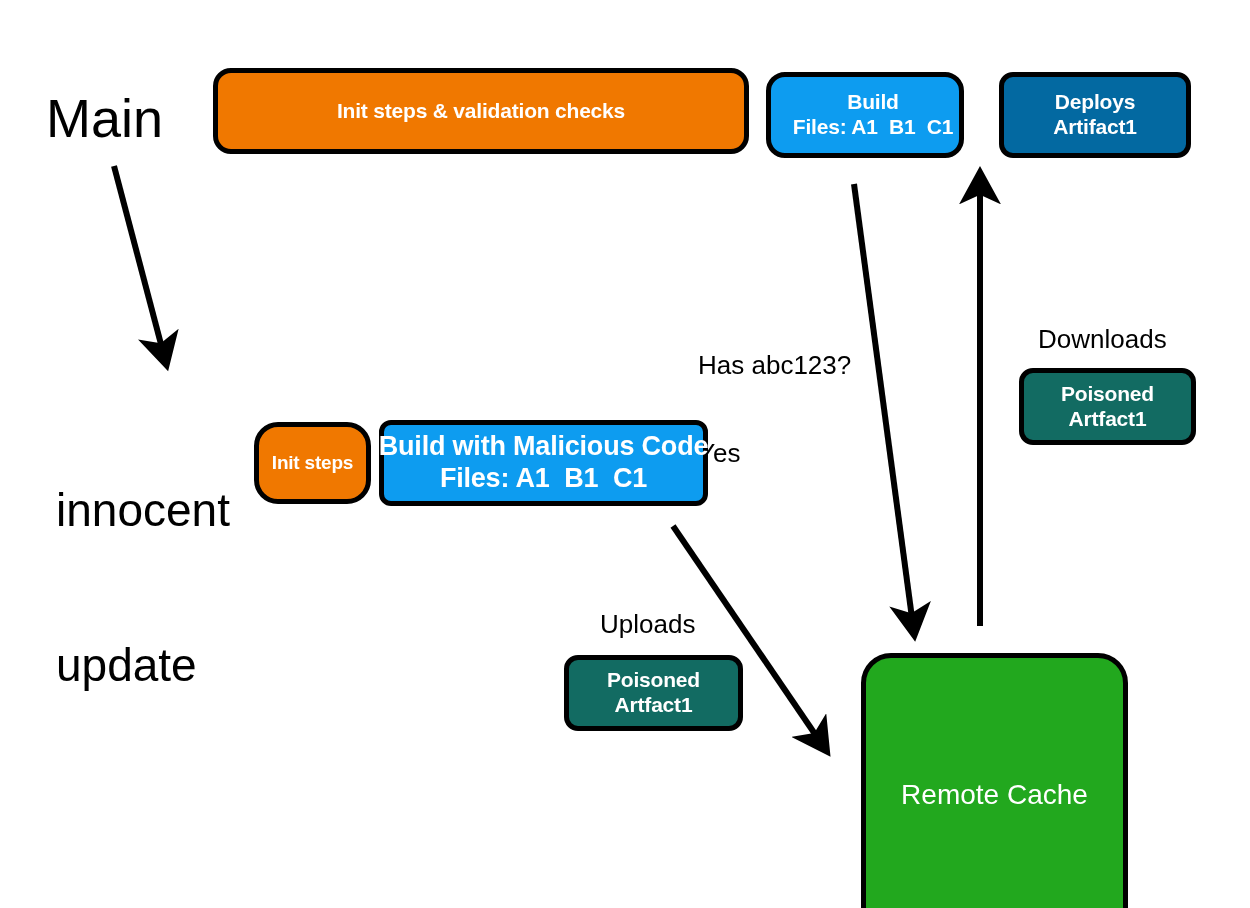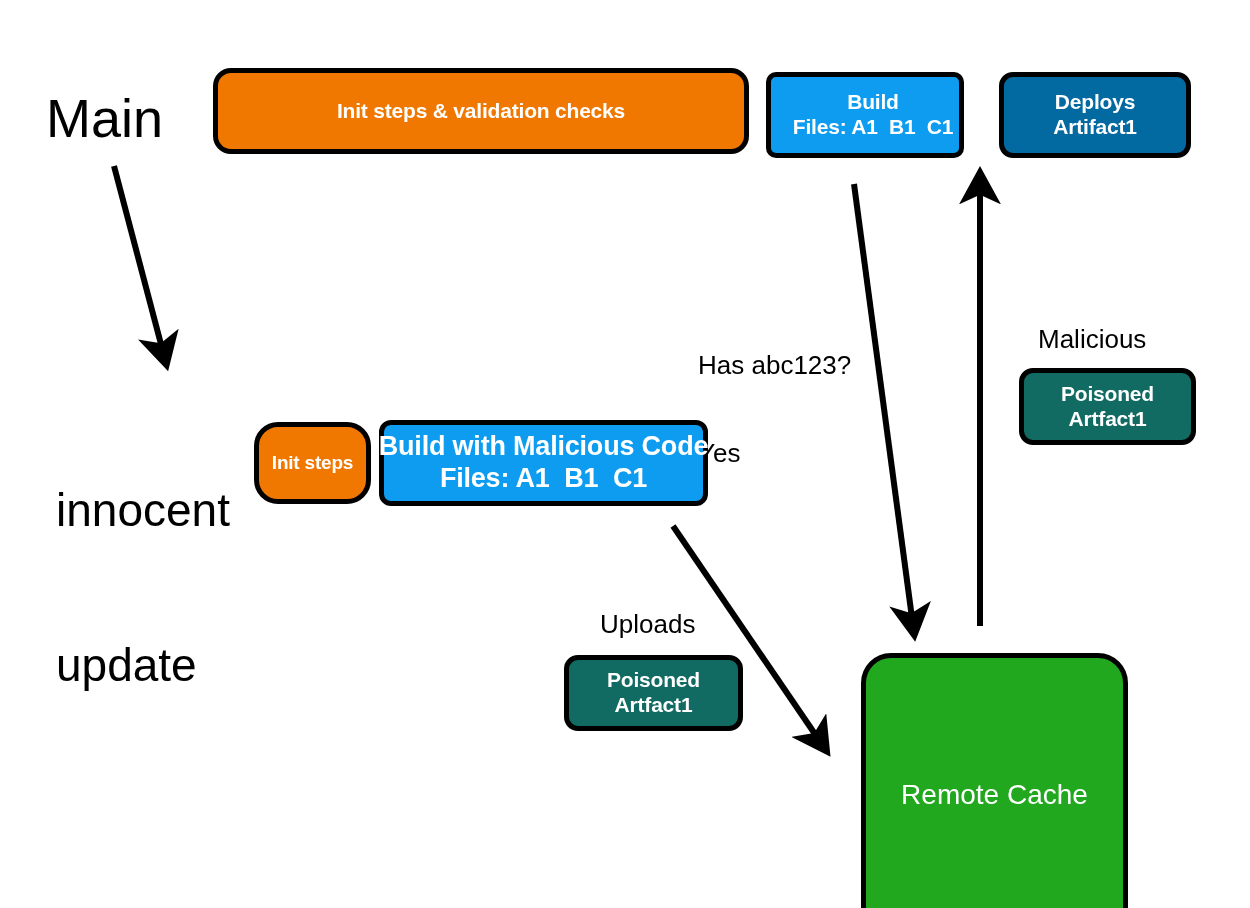--- a/index.html
+++ b/index.html
@@ -33,21 +33,21 @@
   }
   .node .ln { display: block; white-space: pre; }
 
   
   #n-init-validate {
     left: 197px; top: 68px; width: 536px; height: 86px;
     background: #F07800; font-size: 21px; border-radius: 18px;
   }
   #n-build {
     left: 750px; top: 72px; width: 198px; height: 86px;
-    background: #0D9CF0; font-size: 21px; border-radius: 10px; padding-left: 16px;
+    background: #0D9CF0; font-size: 21px; border-radius: 19px; padding-left: 16px;
   }
   #n-deploys {
     left: 983px; top: 72px; width: 192px; height: 86px;
     background: #0369a1; font-size: 21px; border-radius: 14px;
   }
 
   
   #n-init-steps {
     left: 238px; top: 422px; width: 117px; height: 82px;
     background: #F07800; font-size: 19px; border-radius: 24px;
@@ -129,21 +129,21 @@
   <div class="label" id="lbl-branch">
     <div>innocent</div>
     <div>update</div>
   </div>
 
   <div class="label" id="lbl-cache-q">
     <div>Has abc123?</div>
     <div>Yes</div>
   </div>
 
-  <div class="label" id="lbl-downloads">Malicious</div>
+  <div class="label" id="lbl-downloads">Downloads</div>
 
   <div class="label" id="lbl-uploads">Uploads</div>
 
   <div class="node" id="n-init-validate">
     <span class="ln">Init steps &amp; validation checks</span>
   </div>
 
   <div class="node" id="n-build">
     <span class="ln">Build</span>
     <span class="ln">Files: A1  B1  C1</span>

